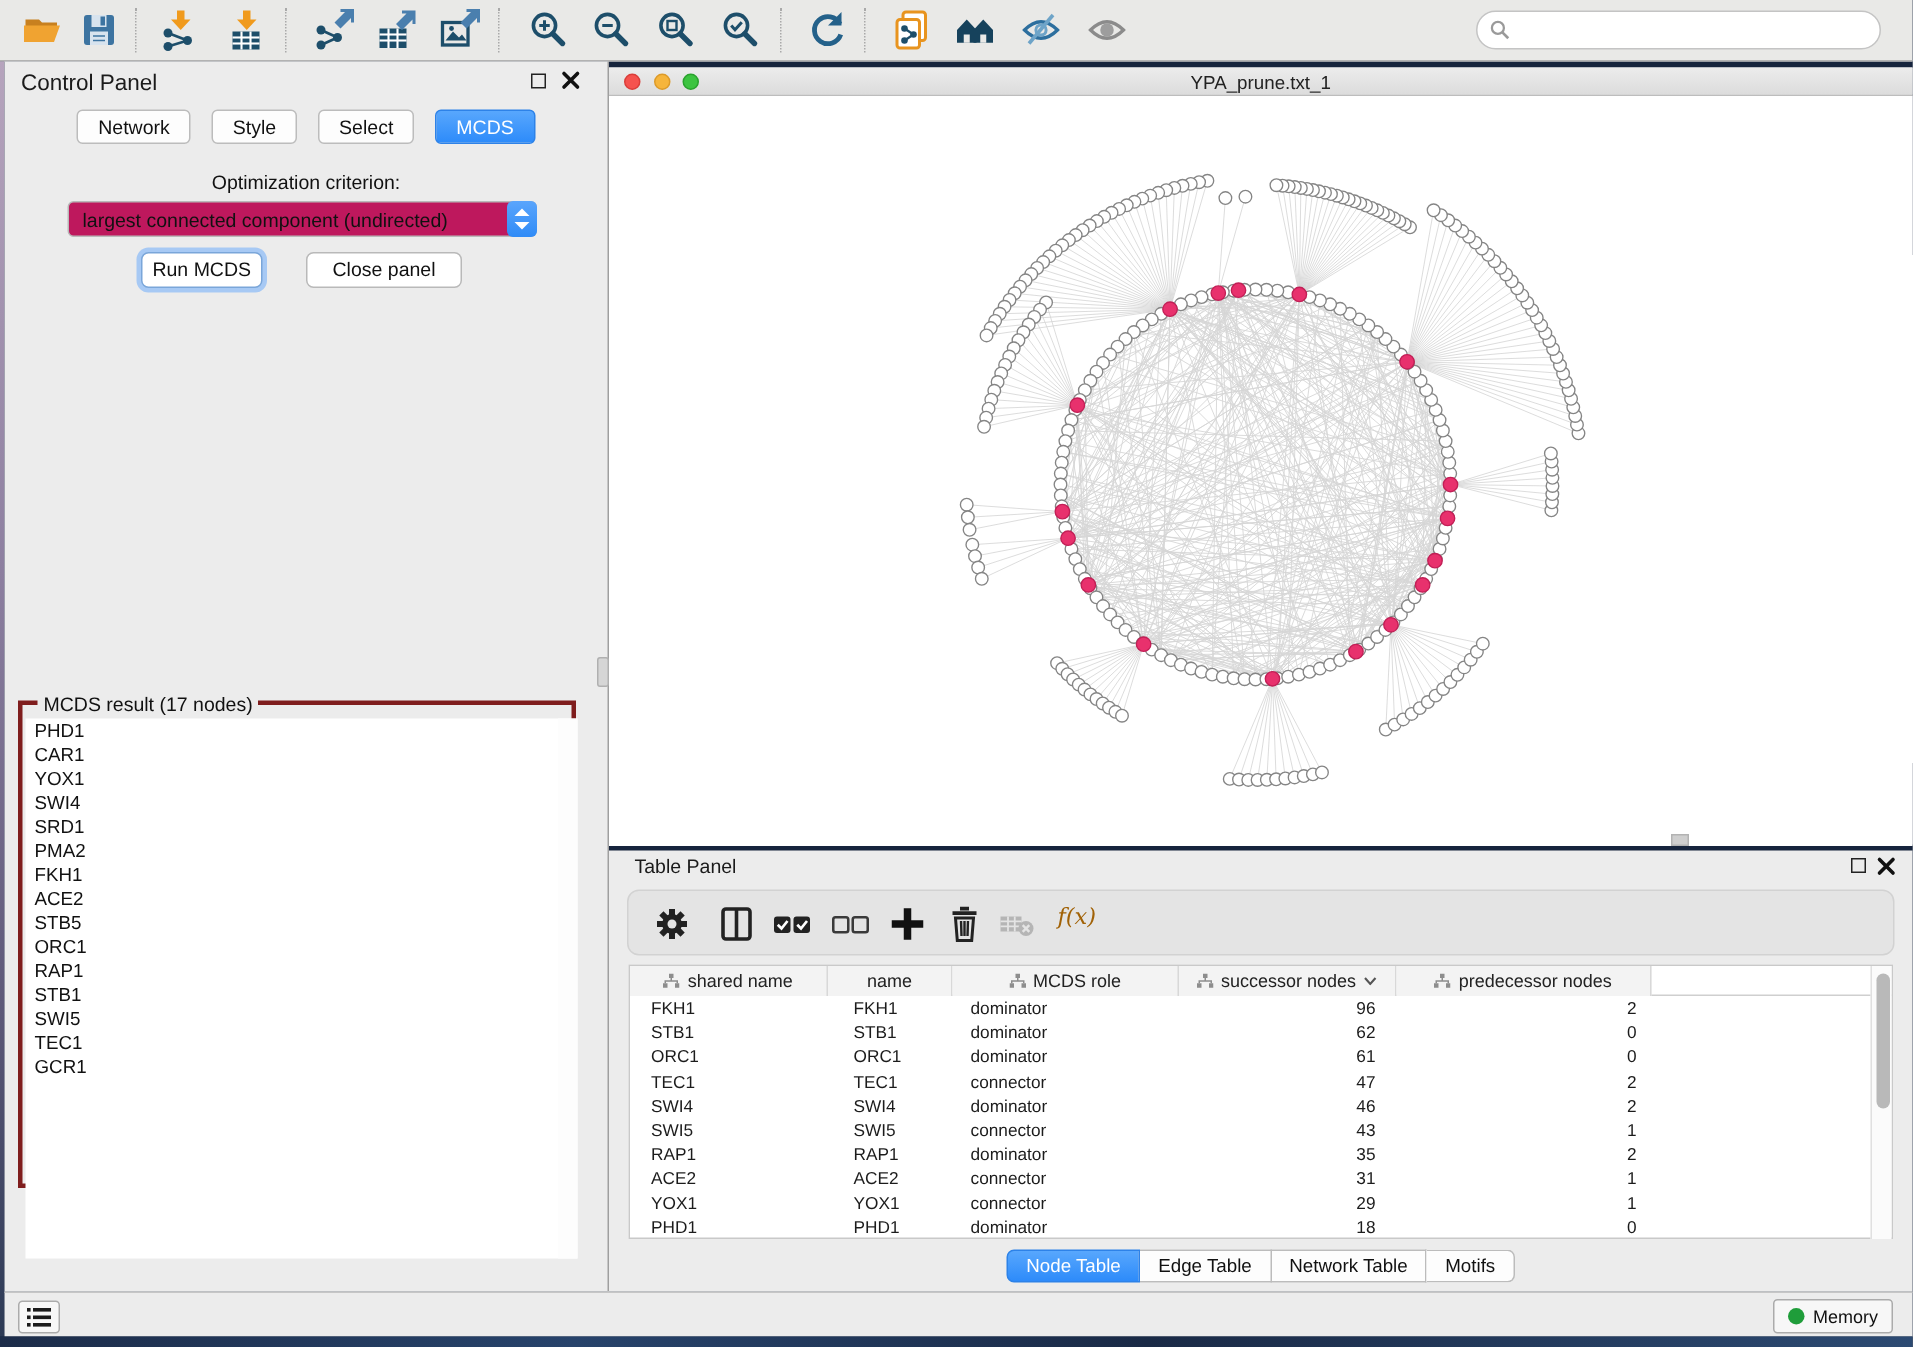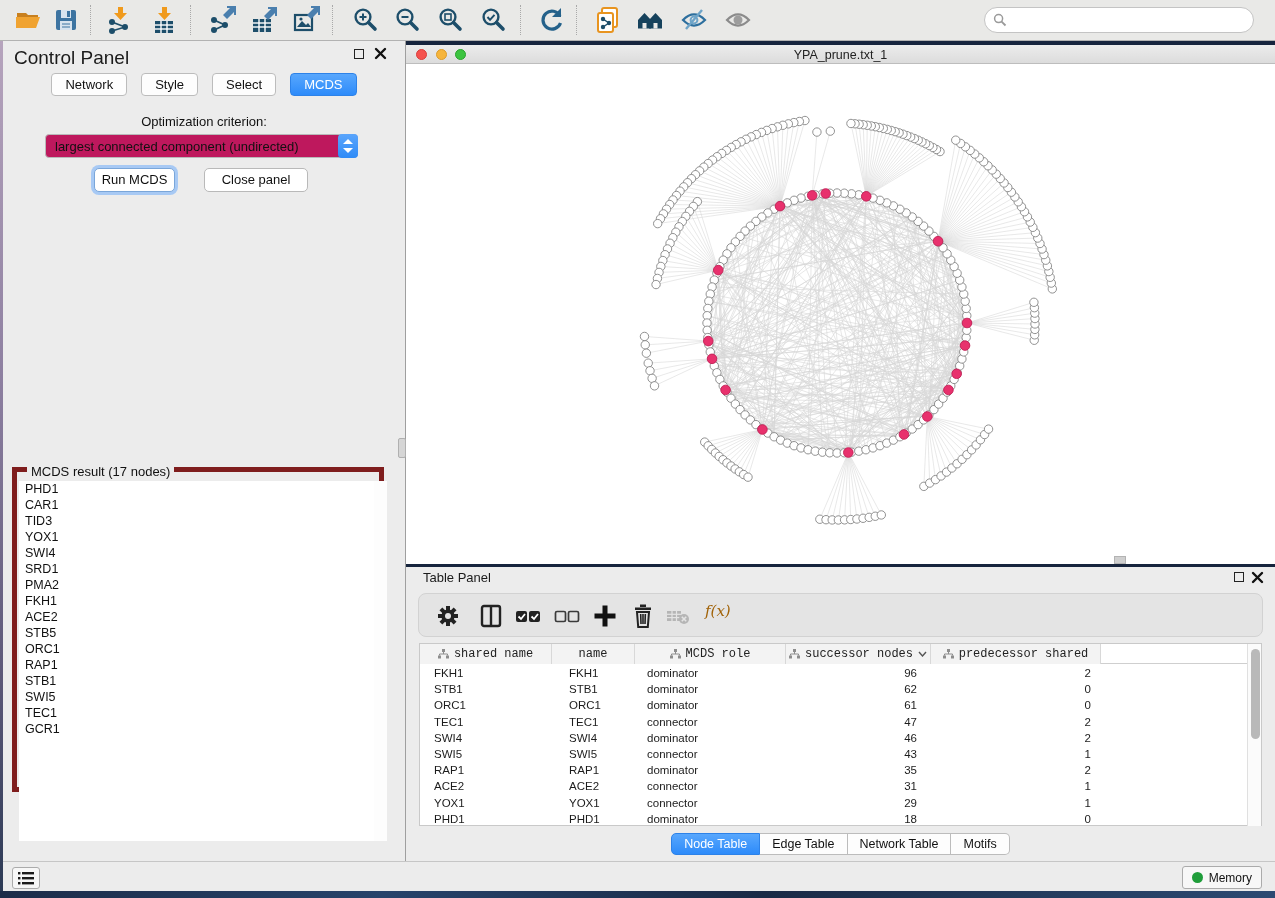--- a/index.html
+++ b/index.html
@@ -20,21 +20,21 @@
   
   .left-sliver { left:0; top:41px; width:3px; height:850px;
     background:linear-gradient(#b6a4bd,#8d7fa0 40%,#5c5878 75%,#2c3a55); }
   .bottom-strip { left:0; top:891px; width:1275px; height:7px;
     background:linear-gradient(90deg,#1c2c49,#27436b 30%,#1a2a46 60%,#2c4a72); }
 
   
   .control-panel { left:3px; top:41px; width:403px; height:820px; background:#ececec;
     border-right:1px solid #9f9f9f; }
   .panel-titlebar { position:absolute; left:0; top:0; width:100%; height:26px; }
-  .panel-title { position:absolute; left:11px; top:6px; font-size:19px; color:#1b1b1b; }
+  .panel-title { position:absolute; left:11px; top:6px; font-size:15px; color:#1b1b1b; }
   .float-ic { position:absolute; top:8px; width:10px; height:10px; border:1.6px solid #222; background:transparent; }
   .close-ic { position:absolute; top:6px; width:13px; height:13px; }
   .close-ic svg { display:block; }
 
   .ctab-row { position:absolute; left:0; top:32px; width:100%; display:flex; justify-content:center; gap:14px; }
   .ctab { font-size:13px; padding:3px 13px; background:#fdfdfd; border:1px solid #bcbcbc;
     border-radius:4px; color:#111; cursor:default; }
   .ctab.active { background:linear-gradient(#58a7fd,#2d8bfa); border-color:#2d82e8; color:#fff; }
 
   .crit-label { position:absolute; left:0; top:73px; width:100%; text-align:center; font-size:13px; color:#111; }
@@ -46,21 +46,21 @@
   .crit-step i { position:absolute; left:5px; width:0; height:0; border-left:5px solid transparent; border-right:5px solid transparent; }
   .crit-step i.up { top:5px; border-bottom:5px solid #fff; }
   .crit-step i.dn { bottom:5px; border-top:5px solid #fff; }
 
   .btn { position:absolute; top:127px; height:24px; background:#fff; border:1px solid #b9b9b9;
     border-radius:5px; font-size:13px; color:#111; text-align:center; line-height:22px; cursor:default; }
   .btn.run { left:91px; width:81px; box-shadow:0 0 0 3px #a7c9f4; border-color:#7aa6d9; }
   .btn.closep { left:201px; width:104px; }
 
   .groupbox { position:absolute; left:9px; top:426px; width:372px; height:325px;
-    border:5px solid #7f1d1d; }
+    border:3px solid #7f1d1d; }
   .grouplegend { position:absolute; left:10px; top:-8px; background:#ececec; padding:0 4px;
     font-size:13px; color:#111; }
   .mcds-list { position:absolute; left:2px; top:9px; width:368px; height:360px; background:#fff;
     overflow:hidden; border-right:13px solid #fdfdfd; }
   .mcds-list .li { font-size:12.5px; line-height:16px; padding-left:6px; color:#111; }
 
   .vgrip { left:398px; top:438px; width:8px; height:20px; background:#d6d6d6;
     border:1px solid #b0b0b0; border-radius:2px; }
 
   
@@ -82,21 +82,21 @@
   .tp-toolbar { position:absolute; left:12px; top:26px; width:845px; height:44px;
     background:#e4e4e4; border:1px solid #d2d2d2; border-radius:8px; }
   .tpi { position:absolute; top:9px; width:26px; height:26px; }
   .fx { position:absolute; top:8px; font-family:"DejaVu Serif", serif; font-style:italic;
     font-size:15px; color:#a16207; }
 
   .table-wrap { position:absolute; left:13px; top:76px; width:843px; height:183px;
     background:#fff; border:1px solid #c9c9c9; }
   .thead { position:absolute; left:0; top:0; height:20px; width:100%; border-bottom:1px solid #cfcfcf; }
   .hcell { position:absolute; top:0; height:20px; background:#f3f3f3; border-right:1px solid #d8d8d8;
-    display:flex; align-items:center; justify-content:center; gap:5px; font-size:12px; color:#222;font-family:Liberation Mono, monospace; }
+    display:flex; align-items:center; justify-content:center; gap:5px; font-size:12px; color:#222; }
   .hc0 { left:0; width:132px; } .hc1 { left:132px; width:83px; } .hc2 { left:215px; width:151px; }
   .hc3 { left:366px; width:145px; } .hc4 { left:511px; width:170px; }
   .tbody { position:absolute; left:0; top:21px; width:828px; height:161px; overflow:hidden; }
   .trow { position:relative; height:16.2px; width:100%; }
   .tcell { position:absolute; top:0; height:16.2px; font-size:11.5px; color:#1c1c1c; line-height:16px; }
   .tcell.c0 { left:14px; } .tcell.c1 { left:149px; } .tcell.c2 { left:227px; }
   .tcell.c3 { left:366px; width:131px; text-align:right; } .tcell.c4 { left:511px; width:160px; text-align:right; }
   .vscroll { position:absolute; right:0; top:0; width:14px; height:182px; background:#fbfbfb; border-left:1px solid #e0e0e0; }
   .vthumb { position:absolute; left:2.5px; top:5px; width:9px; height:90px; background:#b9b9b9; border-radius:5px; }
 
@@ -282,21 +282,20 @@
           <i class="dn"></i>
         </span>
     </div>
     <div class="btn run">Run MCDS</div>
     <div class="btn closep">Close panel</div>
     <div class="groupbox">
       <span class="grouplegend">MCDS result (17 nodes)</span>
       <div class="mcds-list">
           <div class="li">PHD1</div>
           <div class="li">CAR1</div>
-          <div class="li">TID3</div>
           <div class="li">YOX1</div>
           <div class="li">SWI4</div>
           <div class="li">SRD1</div>
           <div class="li">PMA2</div>
           <div class="li">FKH1</div>
           <div class="li">ACE2</div>
           <div class="li">STB5</div>
           <div class="li">ORC1</div>
           <div class="li">RAP1</div>
           <div class="li">STB1</div>
@@ -1330,21 +1329,21 @@
           </div>
         <div class="hcell hc4">
             <svg width="11" height="10" viewBox="0 0 11 10">
               <g fill="#8d8d8d">
                 <rect x="4" y="0" width="3" height="3"></rect>
                 <rect x="0" y="6.5" width="3" height="3"></rect>
                 <rect x="8" y="6.5" width="3" height="3"></rect>
               </g>
               <path d="M5.5 3v2M1.5 6.5V5h8v1.5" stroke="#8d8d8d" fill="none"></path>
             </svg>
-            <span>predecessor shared</span>
+            <span>predecessor nodes</span>
           </div>
       </div>
       <div class="tbody">
           <div class="trow">
             <div class="tcell c0">FKH1</div>
             <div class="tcell c1">FKH1</div>
             <div class="tcell c2">dominator</div>
             <div class="tcell c3">96</div>
             <div class="tcell c4">2</div>
           </div>

